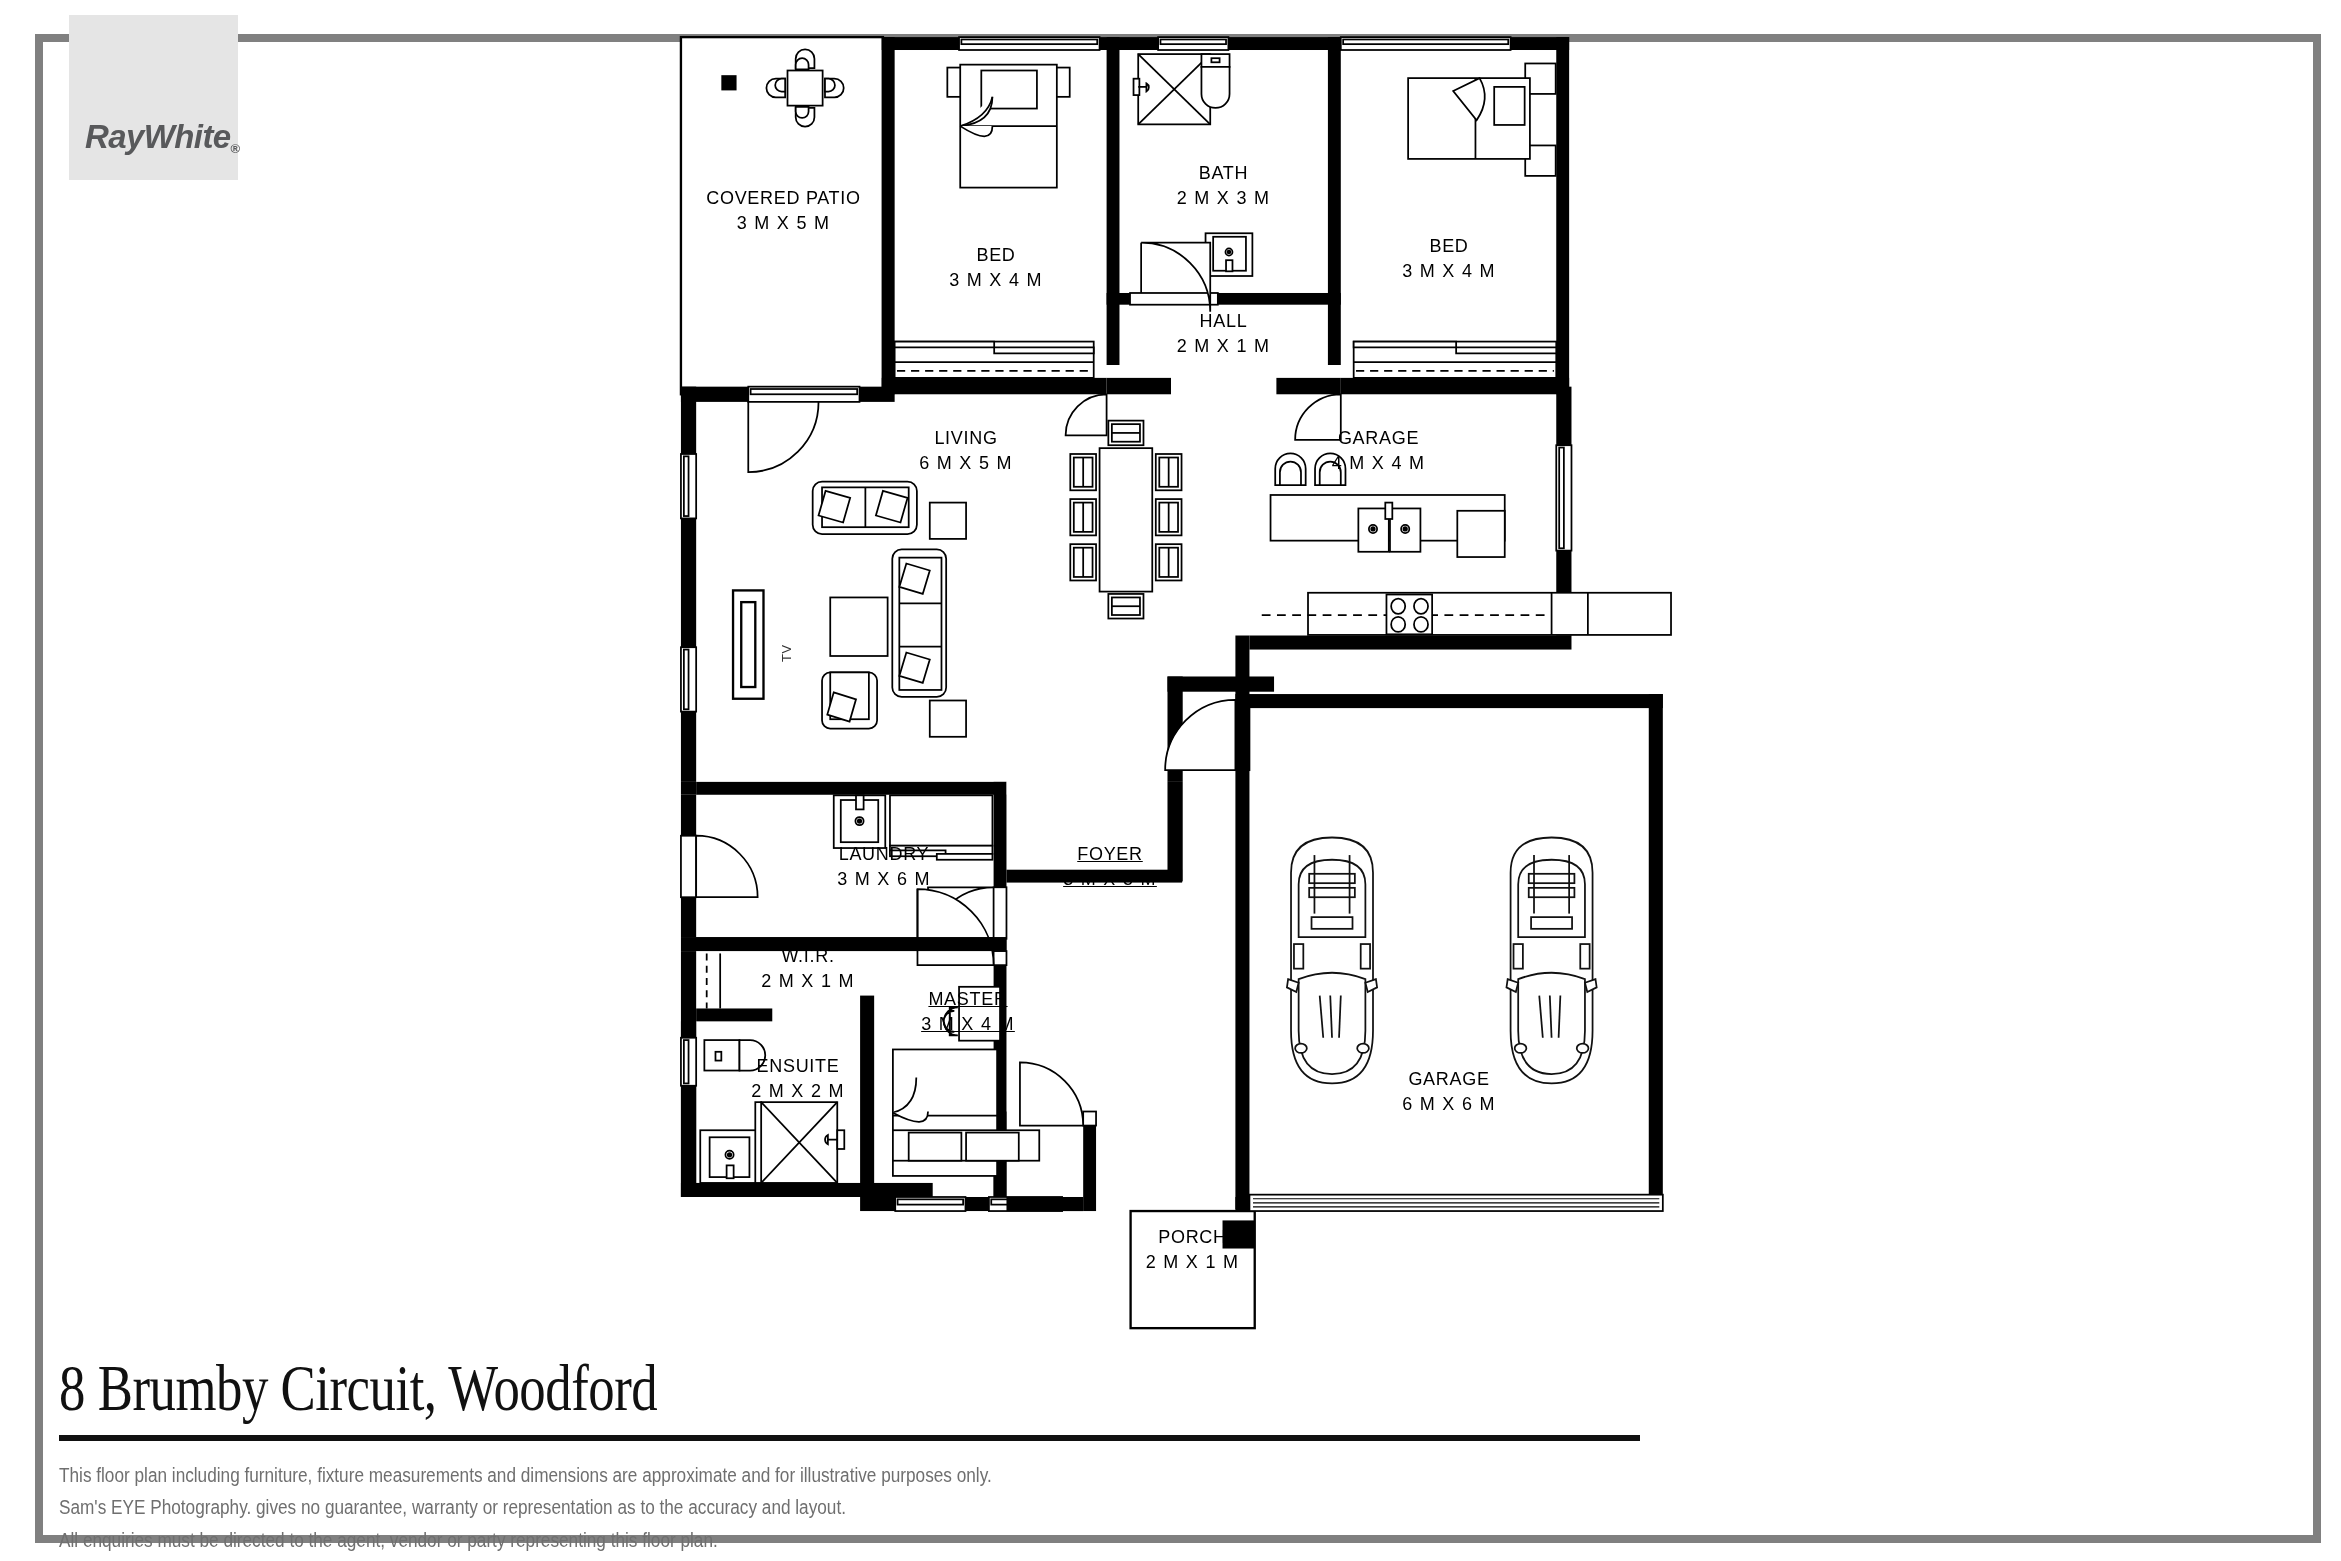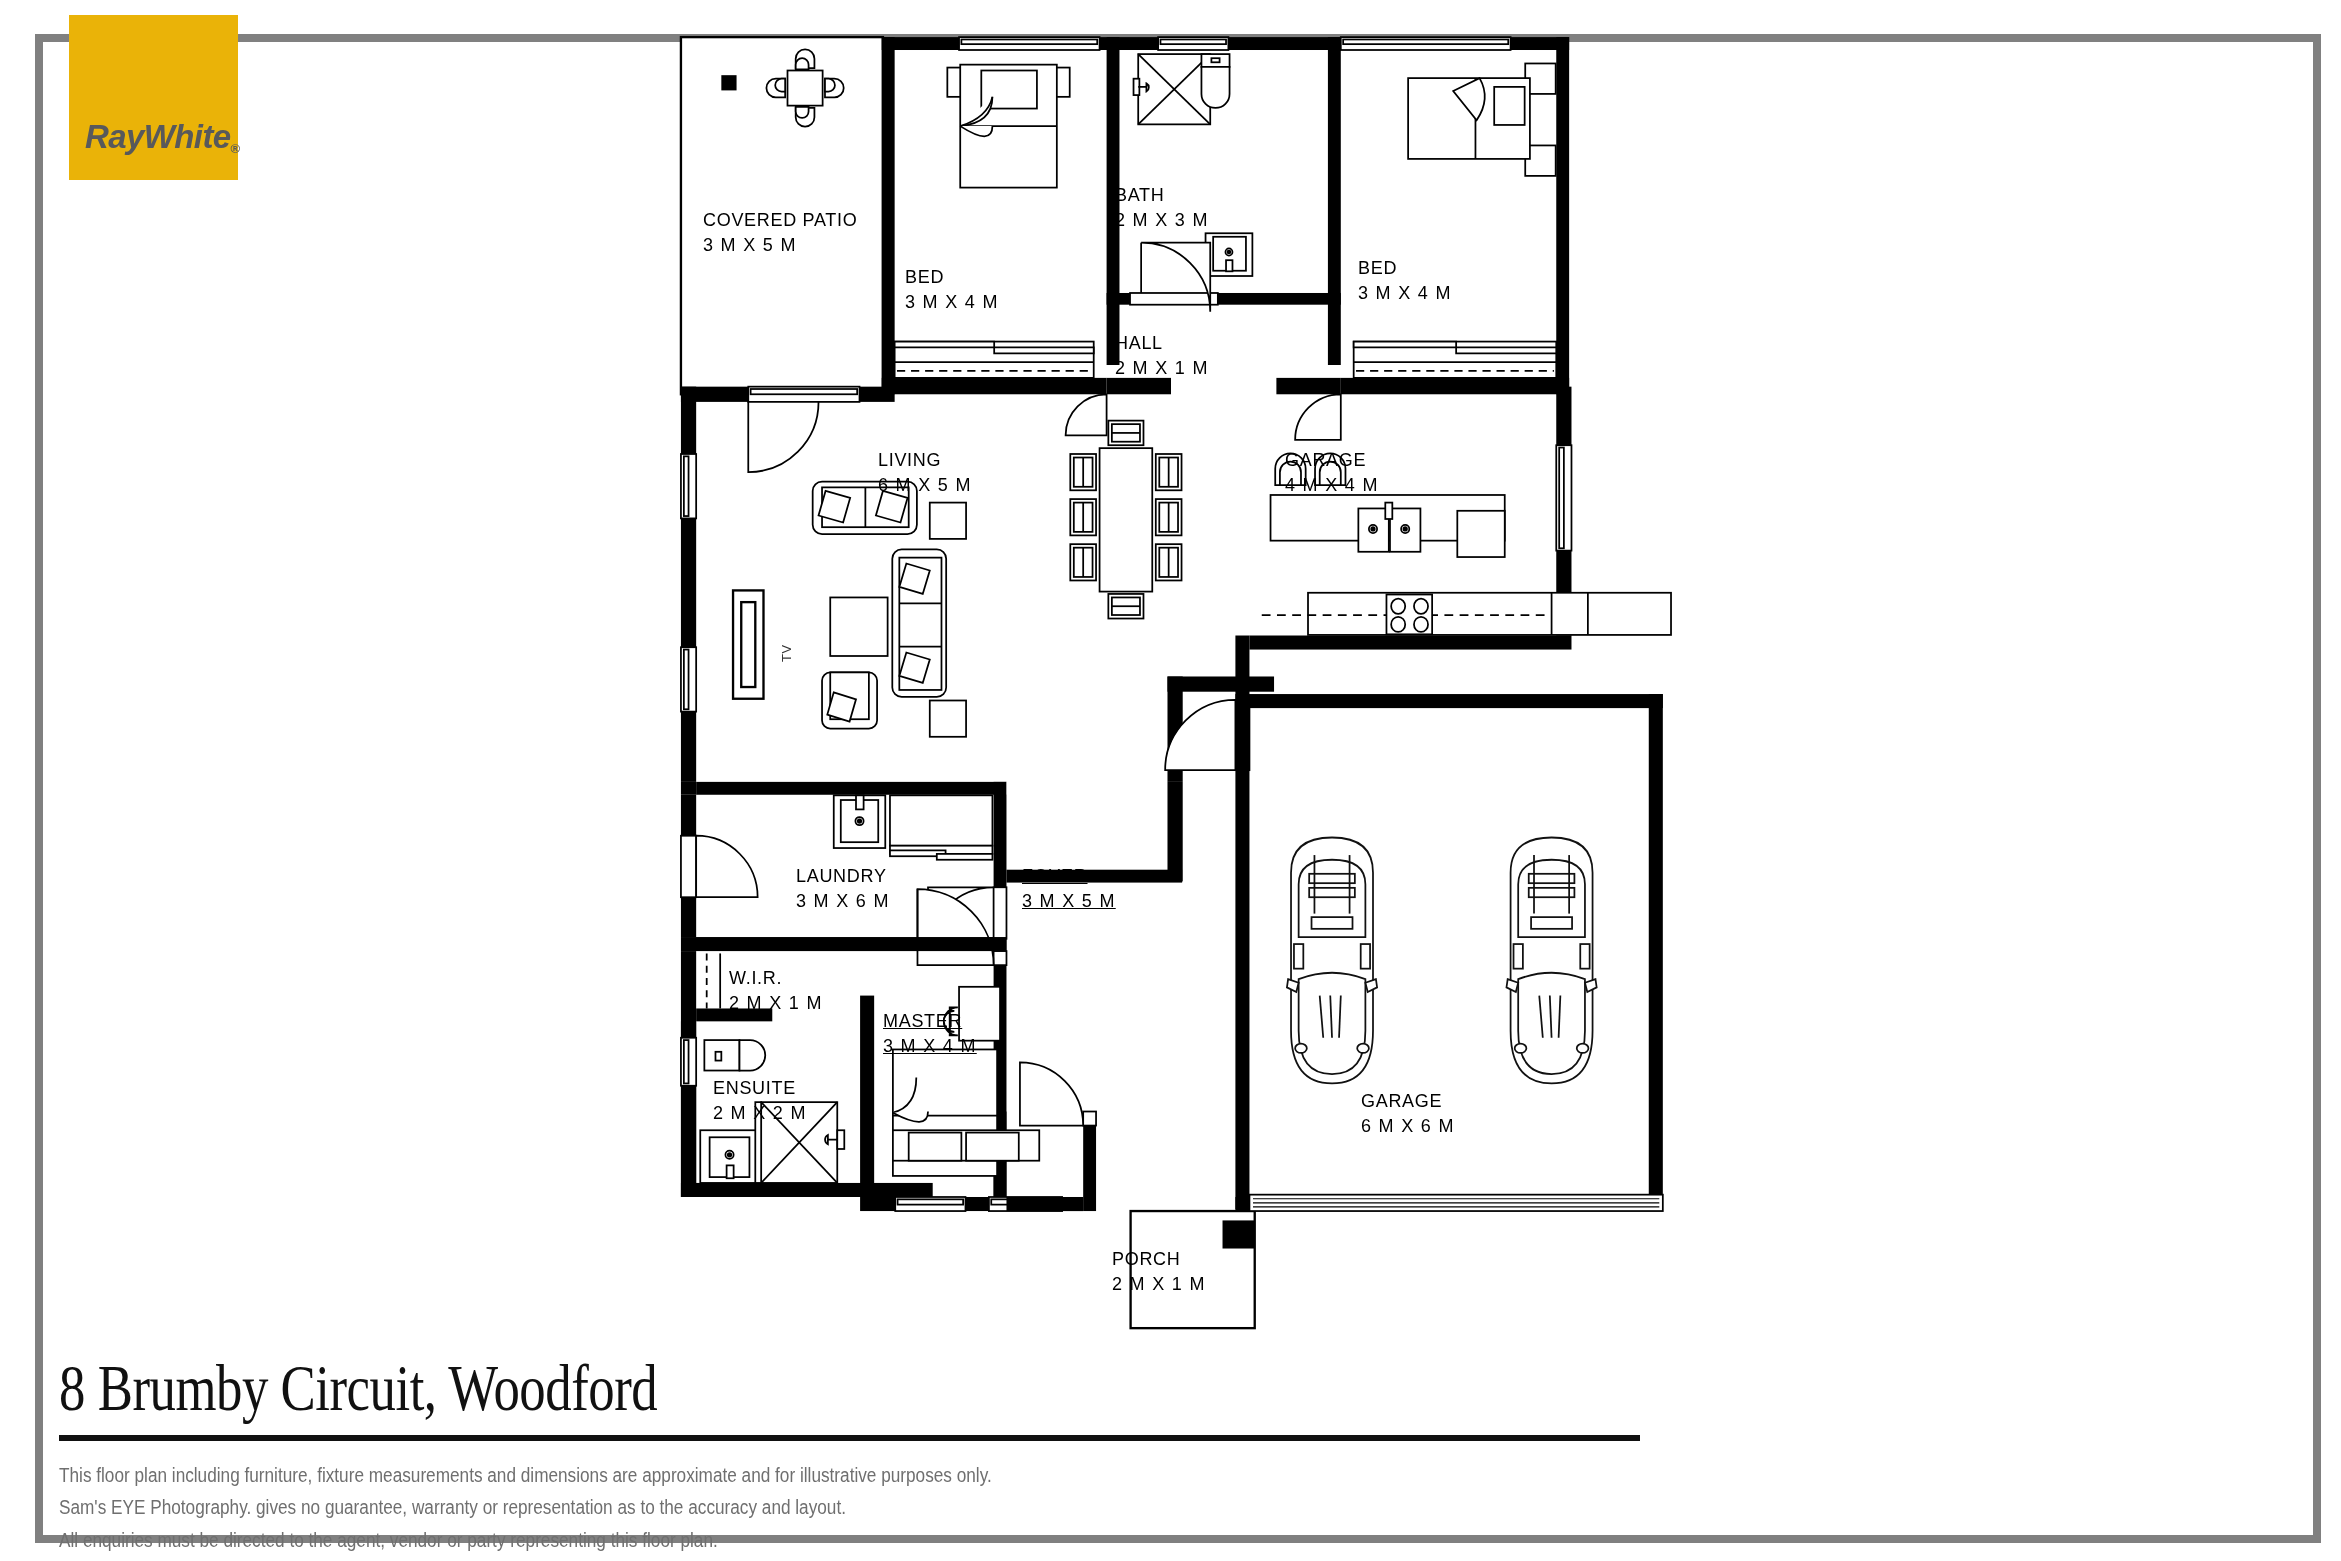--- a/index.html
+++ b/index.html
@@ -3,33 +3,33 @@
 <meta charset="utf-8">
 <style>
   html,body{margin:0;padding:0;background:#fff;}
   body{width:2342px;height:1562px;font-family:"Liberation Sans",sans-serif;position:relative;overflow:hidden;}
 
   
   #frame{position:absolute;left:35px;top:34px;width:2286px;height:1509px;
          border:8.2px solid #808080;box-sizing:border-box;background:#fff;}
 
   
-  #logo{position:absolute;left:69px;top:14.6px;width:169px;height:165px;background:#eab308;}
+  #logo{position:absolute;left:69px;top:14.6px;width:169px;height:165px;background:#e5e5e5;}
   #logo .wordmark{position:absolute;left:16px;bottom:23.4px;font-size:33px;font-weight:bold;
     font-style:italic;color:#58595B;letter-spacing:-0.6px;font-family:"Liberation Sans",sans-serif;}
   #logo .reg{font-size:13px;vertical-align:bottom;font-style:normal;}
 
   
   #plan{position:absolute;left:0;top:0;width:2342px;height:1562px;}
   #plan svg{position:absolute;left:0;top:0;}
 
   
-  .rlabel{position:absolute;text-align:left;color:#000;
+  .rlabel{position:absolute;text-align:center;color:#000;
           font-family:"Liberation Sans",sans-serif;line-height:1.38;
-          letter-spacing:0.7px;white-space:nowrap;margin-top:22px;}
+          letter-spacing:0.7px;white-space:nowrap;}
   .rlabel .nm{display:block;font-size:18px;}
   .rlabel .dm{display:block;font-size:18px;letter-spacing:1.3px;}
   .tvlabel{position:absolute;font-size:13px;letter-spacing:0.6px;
            transform:rotate(-90deg);transform-origin:0 0;color:#333;}
 
   
   #footer{position:absolute;left:59px;top:1355px;width:1756px;}
   #addr{font-family:"Liberation Serif",serif;font-size:66px;font-weight:normal;
         color:#111;letter-spacing:-0.6px;line-height:1;
         transform:scaleX(0.80);transform-origin:left center;white-space:nowrap;}

